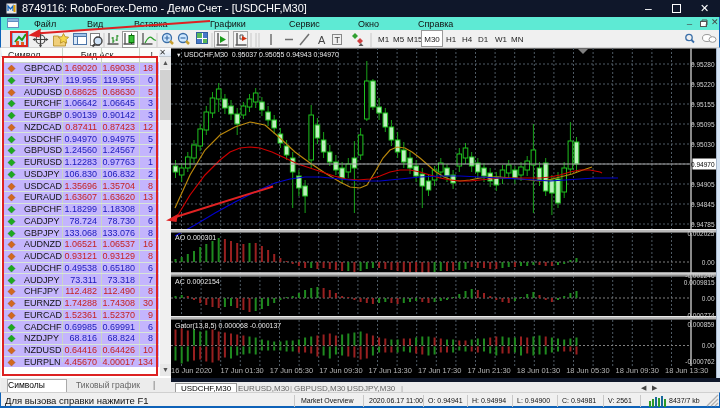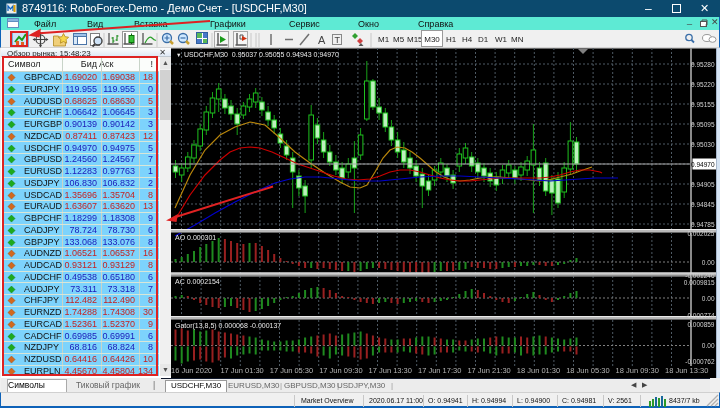--- a/index.html
+++ b/index.html
@@ -1,29 +1,29 @@
 <!DOCTYPE html>
 <html><head><meta charset="utf-8"><style>
 * { margin:0; padding:0; box-sizing:border-box; }
 body { width:720px; height:408px; font-family:"Liberation Sans",sans-serif; overflow:hidden; position:relative; background:#f0f0f0; }
-.titlebar { position:absolute; left:0; top:0; width:720px; height:17px; background:#0c4a6e; color:#fff; font-size:11px;text-decoration:underline; }
+.titlebar { position:absolute; left:0; top:0; width:720px; height:17px; background:#0f172a; color:#fff; font-size:11px;text-decoration:underline; }
 .menubar { position:absolute; left:0; top:17px; width:720px; height:13px; background:#5eead4; font-size:9px; color:#111; border-left:1px solid #0e62b8; border-right:1px solid #0e62b8; }
 .menubar span { position:absolute; top:2px; }
 .toolbar { position:absolute; left:0; top:30px; width:720px; height:18px; background:#f0f0f0; border-bottom:1px solid #d4d4d4; border-left:1px solid #0e62b8; border-right:1px solid #0e62b8; }
 .mw { position:absolute; left:1px; top:48px; width:170px; height:330px; background:#fff; }
 .mwhead { position:absolute; left:0; top:0; width:170px; height:9px; background:linear-gradient(#fdfdfd,#dfe9f5); font-size:8px; color:#222; border-bottom:1px solid #c0c8d0; }
-.mwtable { position:absolute; left:1px; top:9px; width:157px; height:319px; background:#7dd3fc; }
+.mwtable { position:absolute; left:1px; top:0; width:157px; height:319px; background:#c4b5fd; }
 .mwhdr { position:absolute; left:0; top:0; width:157px; height:15px; background:#fbfdfb; border-bottom:1px solid #c8d4c8; font-size:9px; color:#222; }
 .mwrow { position:absolute; left:0; width:157px; height:11.75px; font-size:9px; line-height:11.5px; border-bottom:1px solid #d8e6d8; }
 .sym { position:absolute; left:22px; top:0px; color:#111; }
 .num { position:absolute; top:0px; text-align:right; }
 .colline { position:absolute; top:0; width:1px; height:314px; background:#c8d4c8; }
 .mwsb { position:absolute; left:159px; top:9px; width:11px; height:319px; background:#f0f0f0; }
 .mwtabs { position:absolute; left:0px; top:330px; width:170px; height:14px; background:#ececec; font-size:8.5px; color:#666; }
-.chtabs { position:absolute; left:161px; top:378px; width:549px; height:14px; background:#ececec; font-size:8px; color:#666; border-top:1px solid #0f172a; }
+.chtabs { position:absolute; left:171px; top:378px; width:549px; height:14px; background:#ececec; font-size:8px; color:#666; border-top:4px solid #0f172a; }
 .statusbar { position:absolute; left:0; top:392px; width:720px; height:16px; background:#f0f0f0; font-size:7px; color:#111; border-top:1px solid #d0d0d0; border-bottom:2px solid #0e62b8; border-left:1px solid #0e62b8; border-right:1px solid #0e62b8; }
 .sep { position:absolute; top:2px; width:1px; height:12px; background:#c8c8c8; }
 .redbox { position:absolute; border:2px solid #dd2222; }
 </style></head>
 <body>
 <div class="titlebar">
   <svg width="11" height="11" style="position:absolute;left:6px;top:3px">
       <rect x="0.5" y="0.5" width="10" height="10" fill="#fff" opacity="0.9"></rect>
       <path d="M2,8 V3 l2.5,3 L7,3 v5" stroke="#1467c0" stroke-width="1.3" fill="none"></path>
       <rect x="7.5" y="2" width="2" height="7" fill="#e0a000"></rect>
@@ -882,21 +882,21 @@
             <span class="num" style="left:45px;width:50px;color:#c42222">0.64416</span>
             <span class="num" style="left:97px;width:36px;color:#c42222">0.64426</span>
             <span class="num" style="left:134px;width:17px;color:#c42222">10</span>
           </div>
           <div class="mwrow" style="top:366.2px">
             <svg width="9" height="8" viewBox="3 0 10 9" style="position:absolute;left:5px;top:2px">
               <path d="M4,4 L8,0 L12,4 L8,8 Z" fill="#d2691e" stroke="#a04000" stroke-width="0.5"></path>
             </svg>
             <span class="sym">EURPLN</span>
             <span class="num" style="left:45px;width:50px;color:#c42222">4.45670</span>
-            <span class="num" style="left:97px;width:36px;color:#c42222">4.45804</span>
+            <span class="num" style="left:97px;width:36px;color:#c42222">4.00017</span>
             <span class="num" style="left:134px;width:17px;color:#c42222">134</span>
           </div>
         </div>
     </div>
   </div>
   <div class="mwsb">
     <div style="position:absolute;left:0;top:0;width:11px;height:12px;background:#e8e8e8;color:#555;font-size:7px;text-align:center;line-height:12px">▲</div>
     <div style="position:absolute;left:0;top:13px;width:11px;height:50px;background:#d2d2d2"></div>
     <div style="position:absolute;left:0;bottom:0;width:11px;height:12px;background:#e8e8e8;color:#555;font-size:7px;text-align:center;line-height:12px">▼</div>
   </div>
@@ -913,20 +913,21 @@
     <span style="position:absolute;left:119px;top:2px;color:#999">|</span>
   <span style="position:absolute;left:123px;top:2px">GBPUSD,M30</span>
     <span style="position:absolute;left:176px;top:2px;color:#999">|</span>
   <span style="position:absolute;left:176px;top:2px">USDJPY,M30</span>
     <span style="position:absolute;left:230px;top:2px;color:#999">|</span>
   <span style="position:absolute;left:470px;top:2px;color:#444;font-size:7px">◀</span>
   <span style="position:absolute;left:481px;top:2px;color:#444;font-size:7px">▶</span>
 </div>
 
 <div class="statusbar">
+  <span style="position:absolute;left:4px;top:2px;font-size:9.5px">Для вызова справки нажмите F1</span>
   <div class="sep" style="left:293px"></div>
   <span style="position:absolute;left:300px;top:4px">Market Overview</span>
   <div class="sep" style="left:362px"></div>
   <span style="position:absolute;left:368px;top:4px">2020.06.17 11:00</span>
   <div class="sep" style="left:422px"></div>
   <span style="position:absolute;left:427px;top:4px">O: 0.94941</span>
   <div class="sep" style="left:466px"></div>
   <span style="position:absolute;left:471px;top:4px">H: 0.94994</span>
   <div class="sep" style="left:511px"></div>
   <span style="position:absolute;left:516px;top:4px">L: 0.94900</span>

